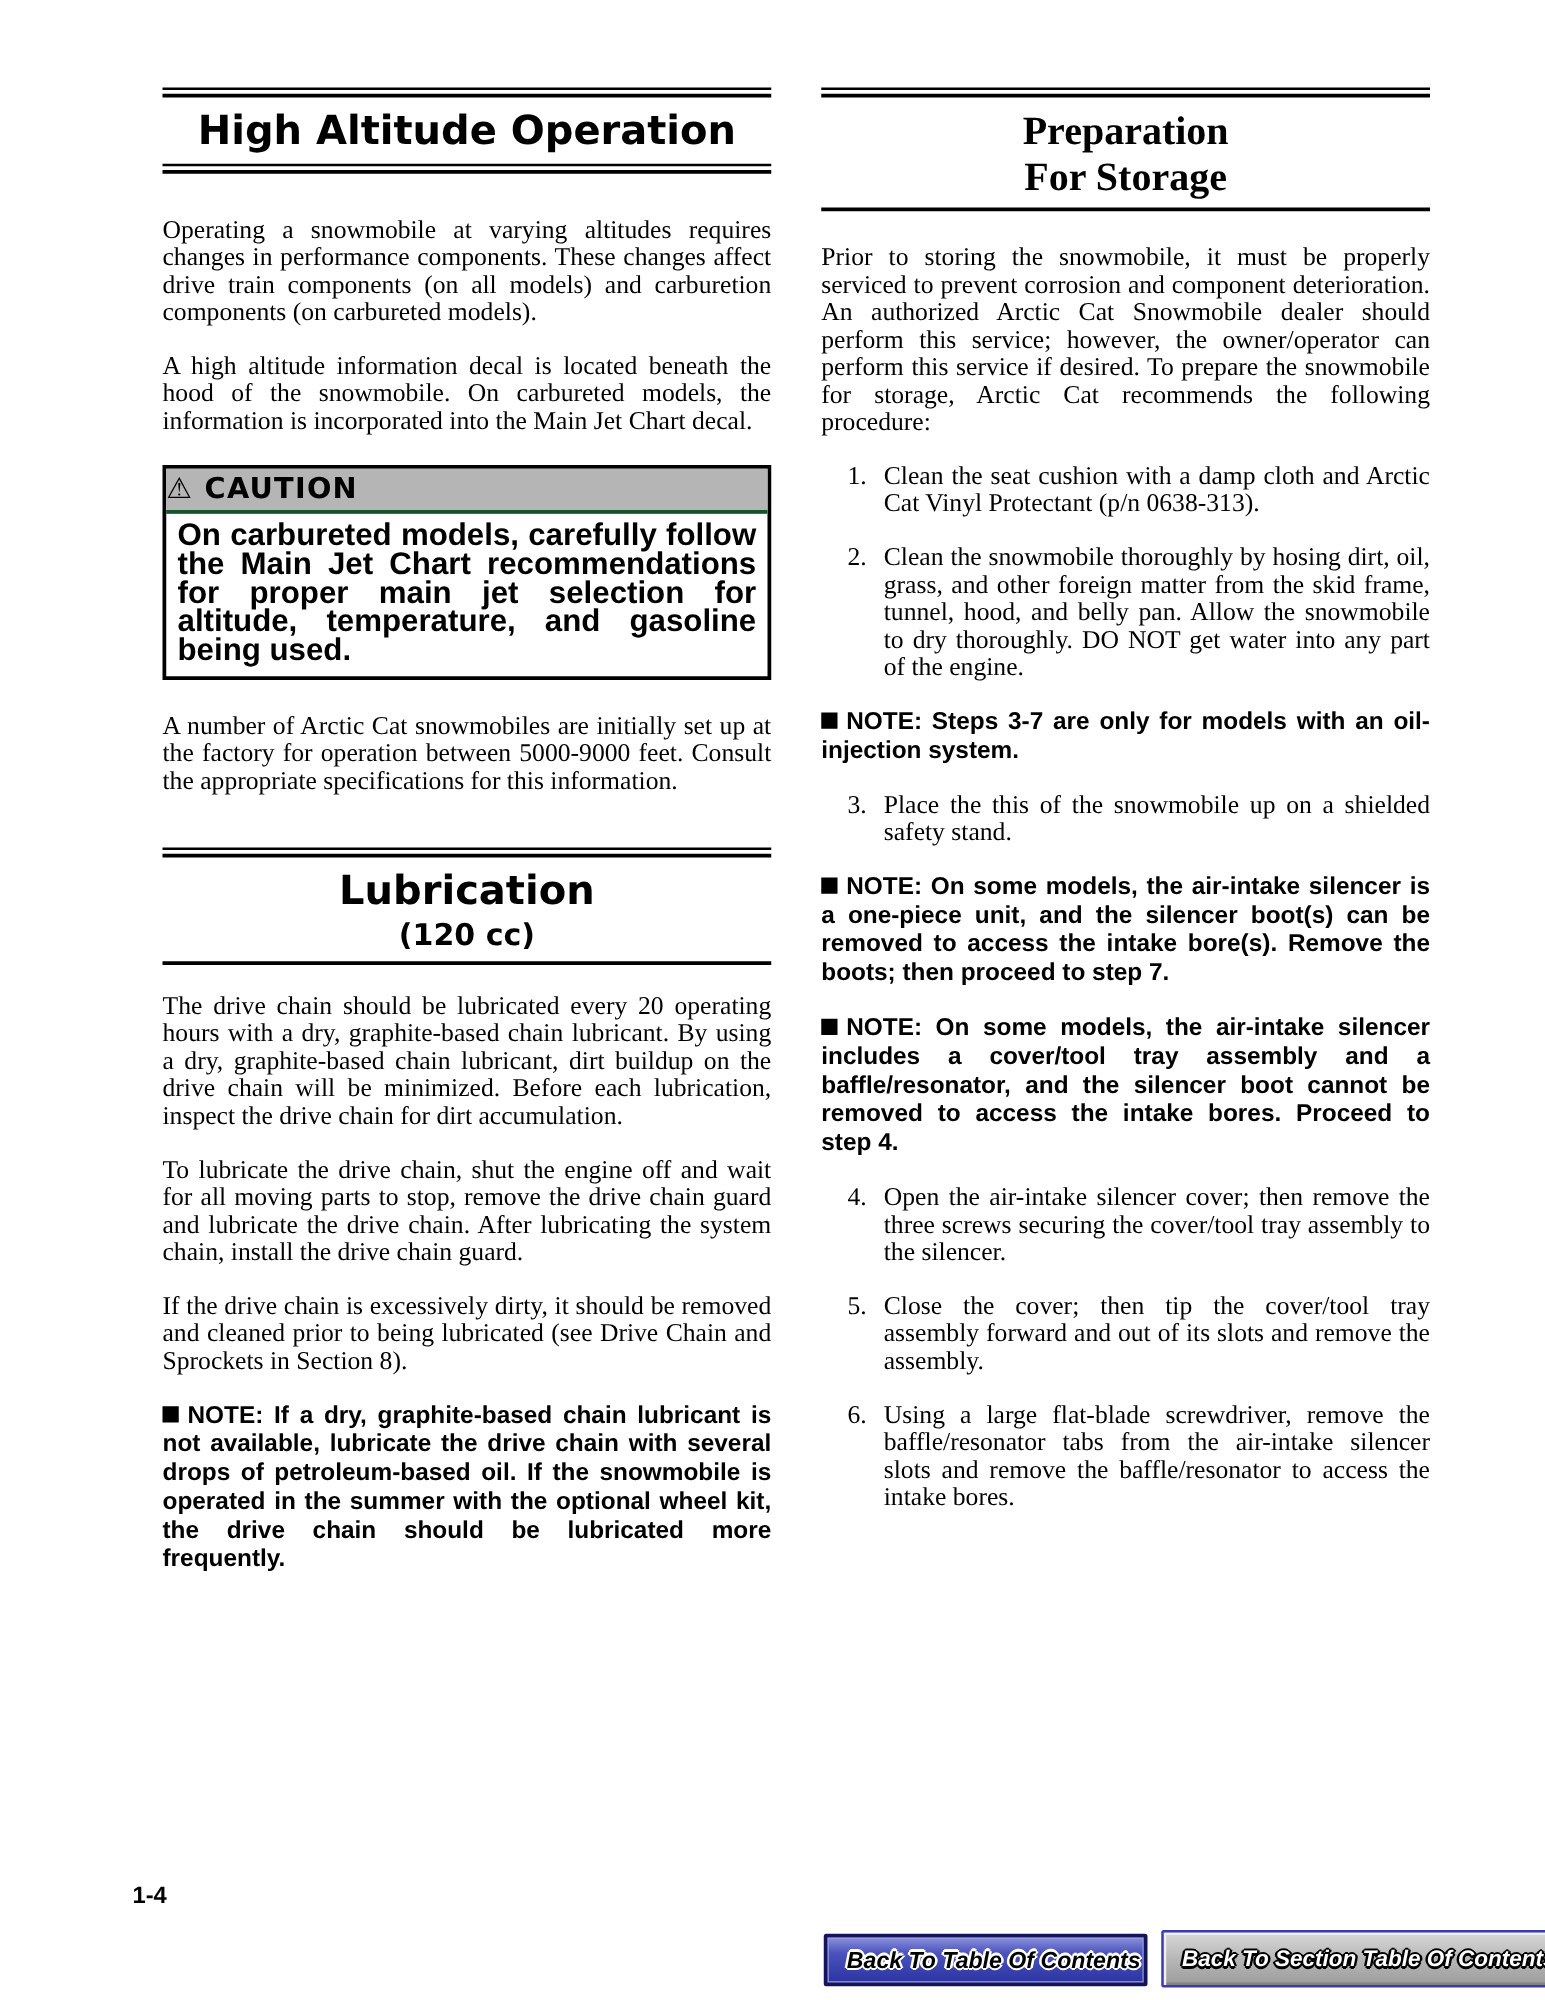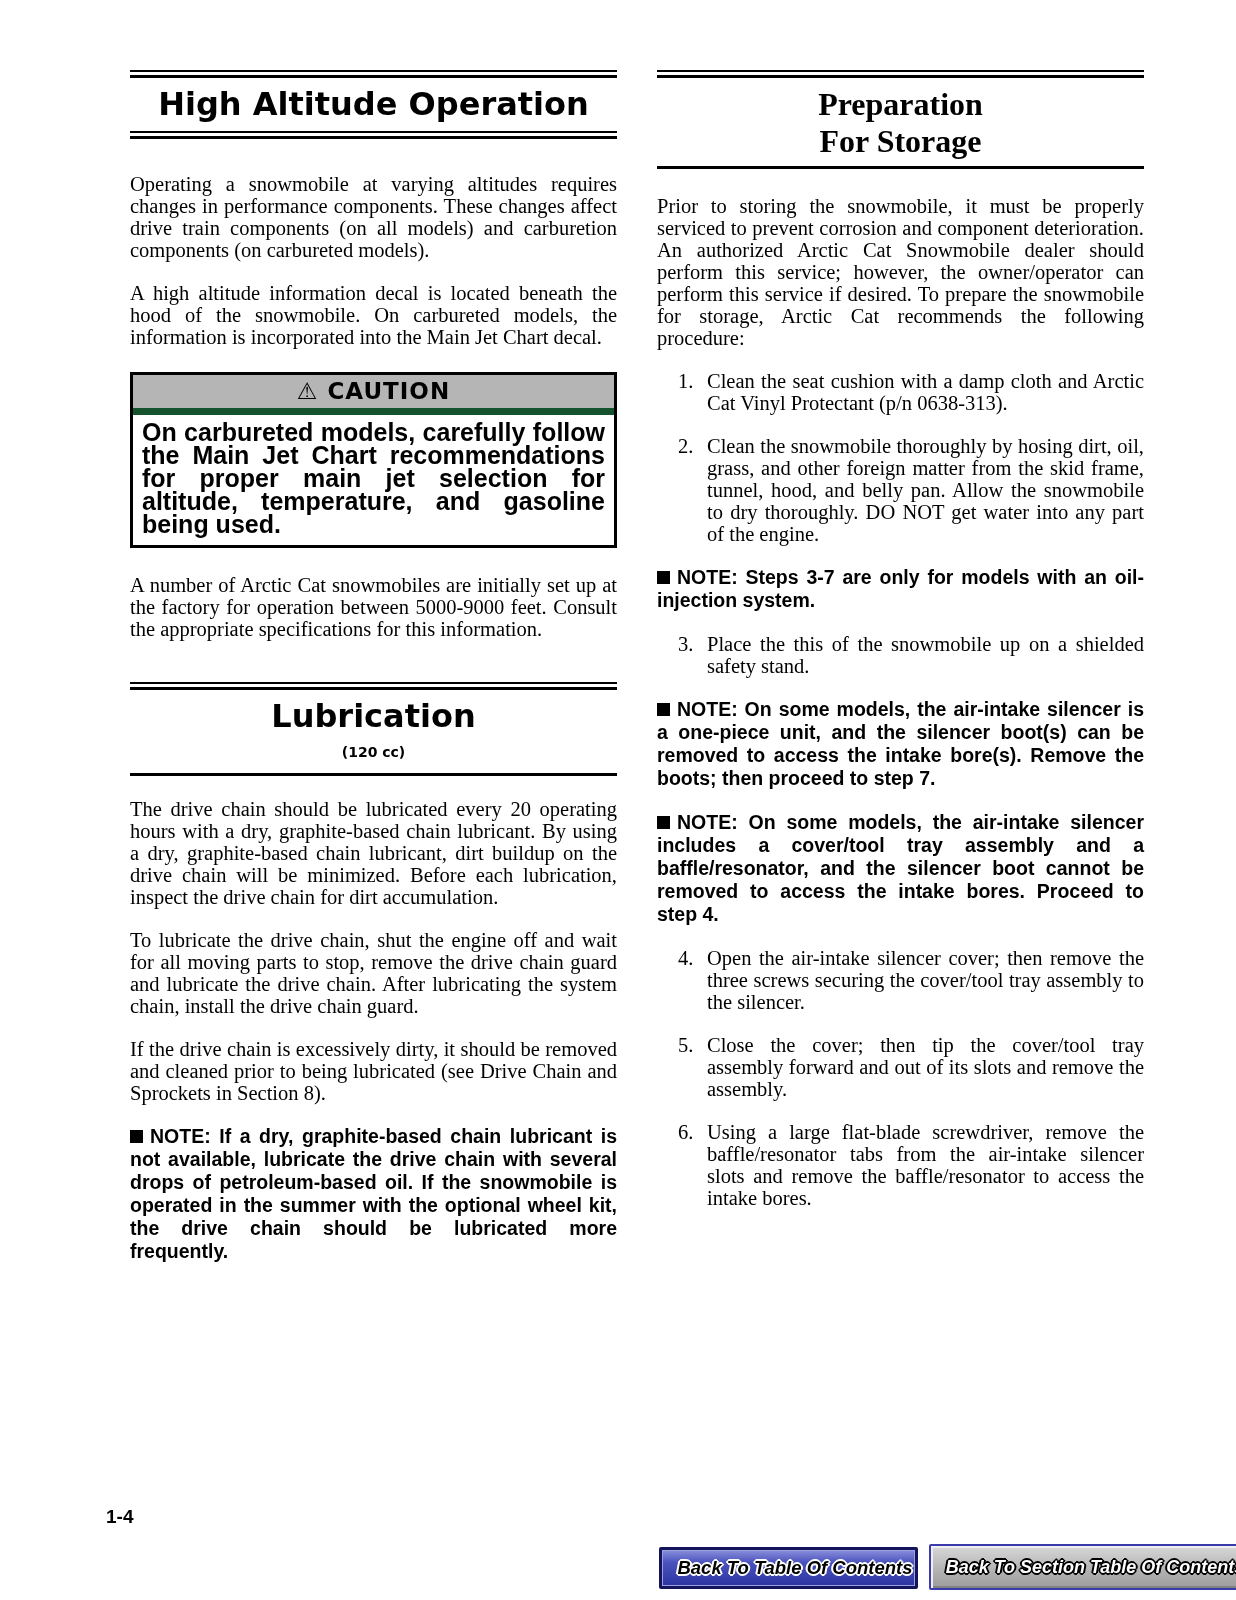--- a/index.html
+++ b/index.html
@@ -30,39 +30,38 @@
     font-weight: bold;
     font-size: 32px;
     line-height: 37px;
     text-align: center;
     margin: 8px 6px;
   }
   .sec-title .tline { display: block; }
   .sec-sub {
     font-family: "DejaVu Sans", sans-serif;
     font-weight: bold;
-    font-size: 14px;
+    font-size: 24px;
     line-height: 26px;
     text-align: center;
     margin: -4px 0 8px;
   }
 
   p.body {
     font-size: 20.5px;
     line-height: 22px;
     text-align: justify;
     margin: 0 0 21px;
   }
 
   
   .caution { border: 3px solid #000; margin: 3px 0 26px; }
   .caution-head {
     background: #b5b5b5;
-    border-bottom: 7px solid #14532d;
-    text-align: center;
+    border-bottom: 3px solid #14532d;
     font-family: "DejaVu Sans", sans-serif;
     font-weight: bold;
     font-size: 23px;
     line-height: 28px;
     padding: 2px 0 3px;
     letter-spacing: 1px;
   }
   .warn-tri { font-weight: normal; margin-right: 10px; letter-spacing: 0; }
   .caution-body {
     padding: 6px 9px 9px;

